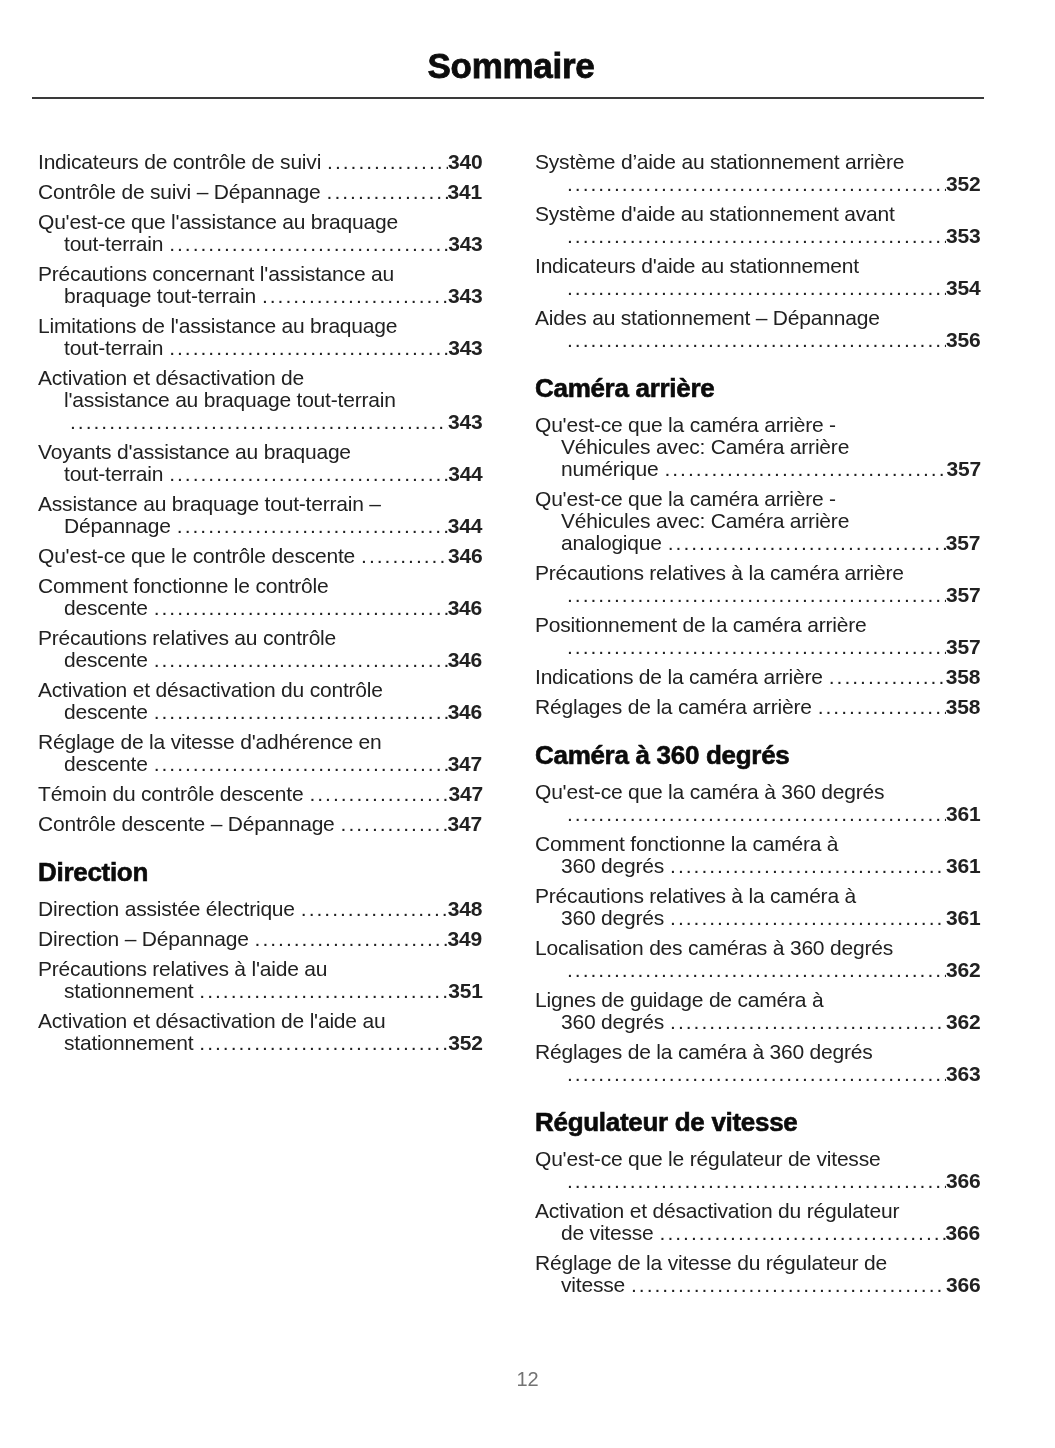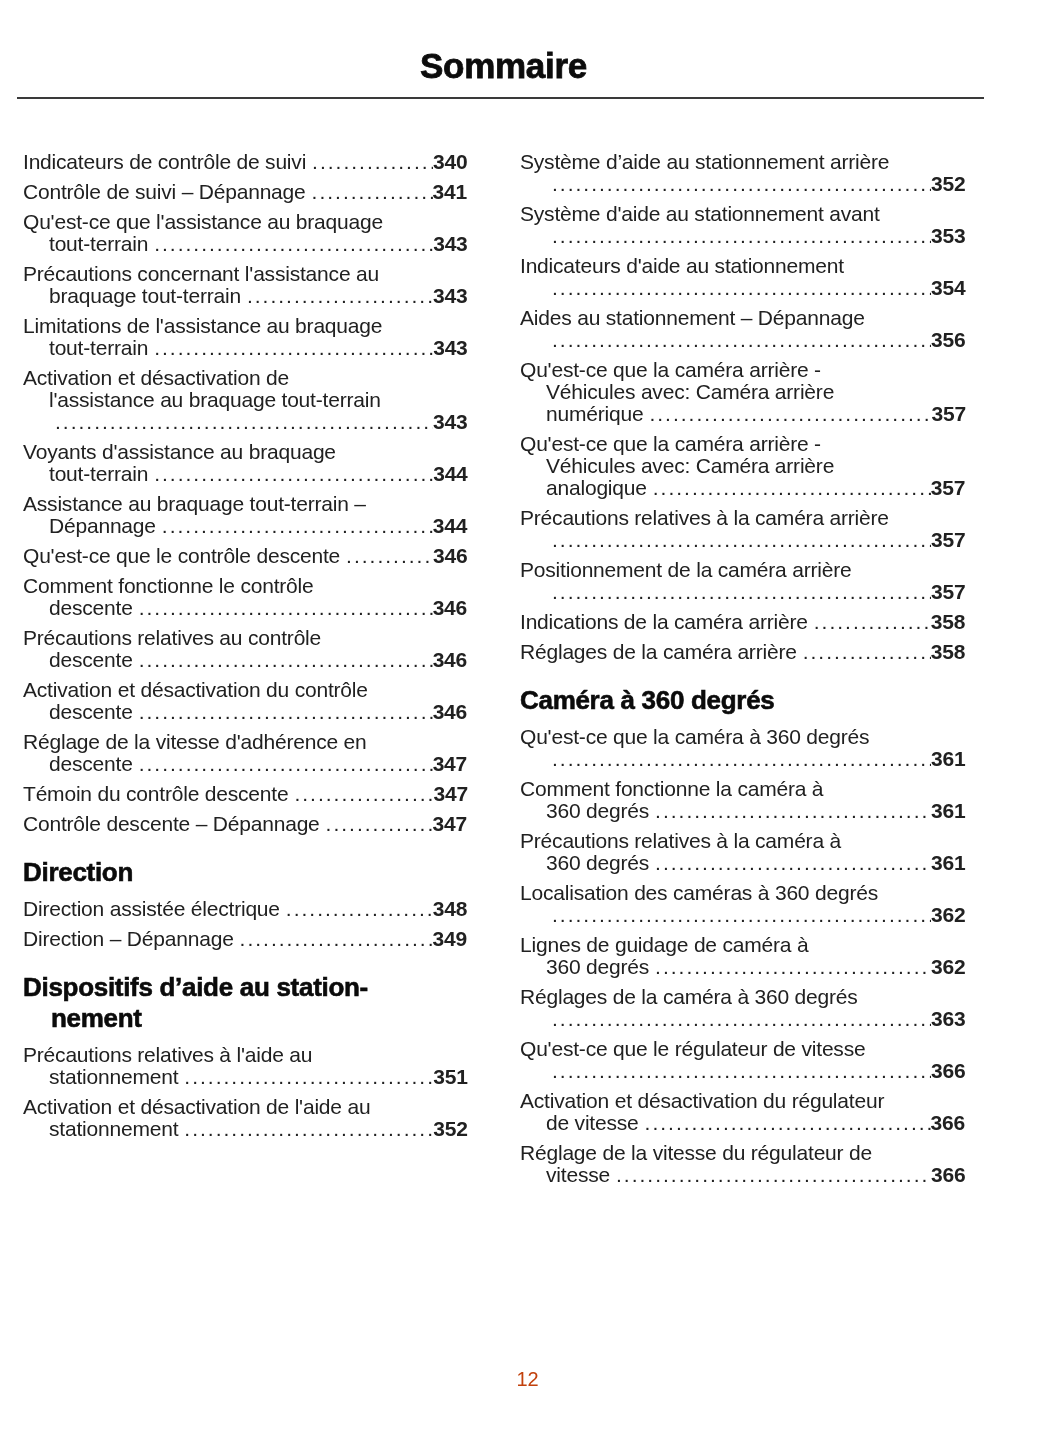--- a/index.html
+++ b/index.html
@@ -6,21 +6,21 @@
   body {
     width: 1055px;
     height: 1448px;
     background: #ffffff;
     font-family: "Liberation Sans", "DejaVu Sans", sans-serif;
     color: #1f1f1f;
     position: relative;
     overflow: hidden;
   }
   .page {
-    padding: 46px 71px 0 23px;
+    padding: 46px 71px 0 38px;
   }
   .title {
     margin: 0;
     text-align: center;
     font-size: 35px;
     line-height: 40px;
     font-weight: 700;
     color: #0c0c0c;
     letter-spacing: -0.3px;
     -webkit-text-stroke: 0.8px #0c0c0c;
@@ -72,21 +72,21 @@
     color: #212121;
   }
   .num { white-space: nowrap; font-weight: bold; }
   .pagenum {
     position: absolute;
     left: 0;
     right: 0;
     top: 1368px;
     text-align: center;
     font-size: 20px;
-    color: #c2410c;
+    color: #737373;
   }
 </style>
 </head>
 <body>
 
 <div class="page">
   <h1 class="title">Sommaire</h1>
   <div class="rule"></div>
   <div class="cols">
     <div class="col-left">
@@ -101,42 +101,43 @@
         <div class="entry"><span>Qu'est-ce que le contrôle descente</span><span class="fill" style="width: 87px;">................................................................................................................................................................................................................................................................................................................................................................................................................</span><span class="num">346</span></div>
         <div class="entry"><span>Comment fonctionne le contrôle<br>descente</span><span class="fill" style="width: 294px;">................................................................................................................................................................................................................................................................................................................................................................................................................</span><span class="num">346</span></div>
         <div class="entry"><span>Précautions relatives au contrôle<br>descente</span><span class="fill" style="width: 294px;">................................................................................................................................................................................................................................................................................................................................................................................................................</span><span class="num">346</span></div>
         <div class="entry"><span>Activation et désactivation du contrôle<br>descente</span><span class="fill" style="width: 294px;">................................................................................................................................................................................................................................................................................................................................................................................................................</span><span class="num">346</span></div>
         <div class="entry"><span>Réglage de la vitesse d'adhérence en<br>descente</span><span class="fill" style="width: 294px;">................................................................................................................................................................................................................................................................................................................................................................................................................</span><span class="num">347</span></div>
         <div class="entry"><span>Témoin du contrôle descente</span><span class="fill" style="width: 139px;">................................................................................................................................................................................................................................................................................................................................................................................................................</span><span class="num">347</span></div>
         <div class="entry"><span>Contrôle descente – Dépannage</span><span class="fill" style="width: 107px;">................................................................................................................................................................................................................................................................................................................................................................................................................</span><span class="num">347</span></div>
         <div class="sec">Direction</div>
         <div class="entry"><span>Direction assistée électrique</span><span class="fill" style="width: 147px;">................................................................................................................................................................................................................................................................................................................................................................................................................</span><span class="num">348</span></div>
         <div class="entry"><span>Direction – Dépannage</span><span class="fill" style="width: 193px;">................................................................................................................................................................................................................................................................................................................................................................................................................</span><span class="num">349</span></div>
-        <div class="sec">Dispositifs d’aide au station-<br>nement</div>
         <div class="entry"><span>Précautions relatives à l'aide au<br>stationnement</span><span class="fill" style="width: 249px;">................................................................................................................................................................................................................................................................................................................................................................................................................</span><span class="num">351</span></div>
         <div class="entry"><span>Activation et désactivation de l'aide au<br>stationnement</span><span class="fill" style="width: 249px;">................................................................................................................................................................................................................................................................................................................................................................................................................</span><span class="num">352</span></div>
       </div>
     <div class="col-right">
         <div class="entry"><span>Système d’aide au stationnement arrière<br></span><span class="fill" style="width: 379px;">................................................................................................................................................................................................................................................................................................................................................................................................................</span><span class="num">352</span></div>
         <div class="entry"><span>Système d'aide au stationnement avant<br></span><span class="fill" style="width: 379px;">................................................................................................................................................................................................................................................................................................................................................................................................................</span><span class="num">353</span></div>
         <div class="entry"><span>Indicateurs d'aide au stationnement<br></span><span class="fill" style="width: 379px;">................................................................................................................................................................................................................................................................................................................................................................................................................</span><span class="num">354</span></div>
         <div class="entry"><span>Aides au stationnement – Dépannage<br></span><span class="fill" style="width: 379px;">................................................................................................................................................................................................................................................................................................................................................................................................................</span><span class="num">356</span></div>
+        <div class="sec">Caméra arrière</div>
         <div class="entry"><span>Qu'est-ce que la caméra arrière -<br>Véhicules avec: Caméra arrière<br>numérique</span><span class="fill" style="width: 282px;">................................................................................................................................................................................................................................................................................................................................................................................................................</span><span class="num">357</span></div>
         <div class="entry"><span>Qu'est-ce que la caméra arrière -<br>Véhicules avec: Caméra arrière<br>analogique</span><span class="fill" style="width: 278px;">................................................................................................................................................................................................................................................................................................................................................................................................................</span><span class="num">357</span></div>
         <div class="entry"><span>Précautions relatives à la caméra arrière<br></span><span class="fill" style="width: 379px;">................................................................................................................................................................................................................................................................................................................................................................................................................</span><span class="num">357</span></div>
         <div class="entry"><span>Positionnement de la caméra arrière<br></span><span class="fill" style="width: 379px;">................................................................................................................................................................................................................................................................................................................................................................................................................</span><span class="num">357</span></div>
         <div class="entry"><span>Indications de la caméra arrière</span><span class="fill" style="width: 117px;">................................................................................................................................................................................................................................................................................................................................................................................................................</span><span class="num">358</span></div>
         <div class="entry"><span>Réglages de la caméra arrière</span><span class="fill" style="width: 128px;">................................................................................................................................................................................................................................................................................................................................................................................................................</span><span class="num">358</span></div>
         <div class="sec">Caméra à 360 degrés</div>
         <div class="entry"><span>Qu'est-ce que la caméra à 360 degrés<br></span><span class="fill" style="width: 379px;">................................................................................................................................................................................................................................................................................................................................................................................................................</span><span class="num">361</span></div>
         <div class="entry"><span>Comment fonctionne la caméra à<br>360 degrés</span><span class="fill" style="width: 276px;">................................................................................................................................................................................................................................................................................................................................................................................................................</span><span class="num">361</span></div>
         <div class="entry"><span>Précautions relatives à la caméra à<br>360 degrés</span><span class="fill" style="width: 276px;">................................................................................................................................................................................................................................................................................................................................................................................................................</span><span class="num">361</span></div>
         <div class="entry"><span>Localisation des caméras à 360 degrés<br></span><span class="fill" style="width: 379px;">................................................................................................................................................................................................................................................................................................................................................................................................................</span><span class="num">362</span></div>
         <div class="entry"><span>Lignes de guidage de caméra à<br>360 degrés</span><span class="fill" style="width: 276px;">................................................................................................................................................................................................................................................................................................................................................................................................................</span><span class="num">362</span></div>
         <div class="entry"><span>Réglages de la caméra à 360 degrés<br></span><span class="fill" style="width: 379px;">................................................................................................................................................................................................................................................................................................................................................................................................................</span><span class="num">363</span></div>
+        <div class="sec">Régulateur de vitesse</div>
         <div class="entry"><span>Qu'est-ce que le régulateur de vitesse<br></span><span class="fill" style="width: 379px;">................................................................................................................................................................................................................................................................................................................................................................................................................</span><span class="num">366</span></div>
         <div class="entry"><span>Activation et désactivation du régulateur<br>de vitesse</span><span class="fill" style="width: 286px;">................................................................................................................................................................................................................................................................................................................................................................................................................</span><span class="num">366</span></div>
         <div class="entry"><span>Réglage de la vitesse du régulateur de<br>vitesse</span><span class="fill" style="width: 315px;">................................................................................................................................................................................................................................................................................................................................................................................................................</span><span class="num">366</span></div>
       </div>
   </div>
 </div>
 
 <div class="pagenum">12</div>
 
 </body></html>

